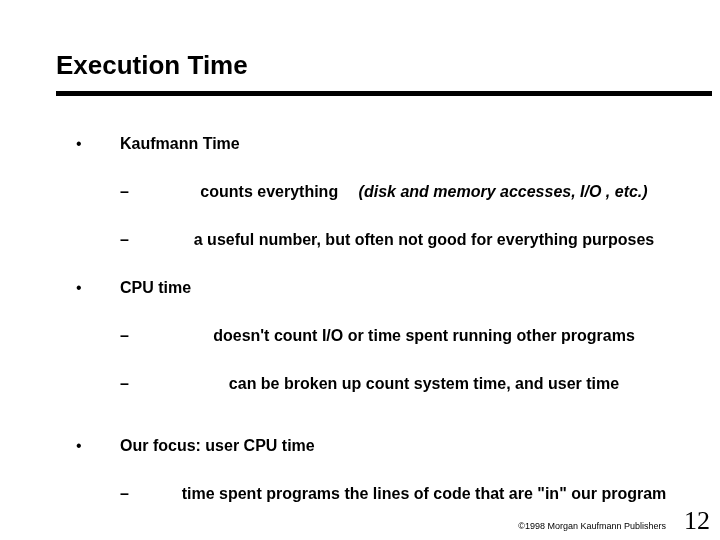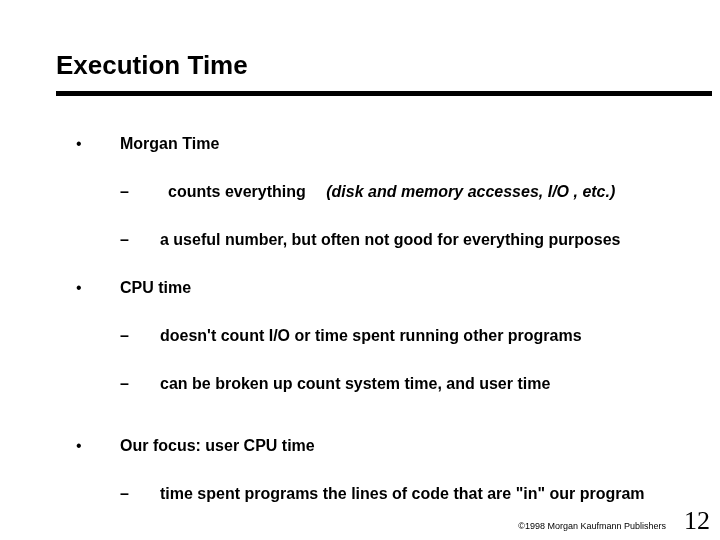--- a/index.html
+++ b/index.html
@@ -44,20 +44,21 @@
     display: flex;
     margin-left: 48px;
   }
   .lvl2 .dash {
     width: 24px;
     flex: 0 0 24px;
     font-weight: bold;
   }
   .lvl2 .text {
     flex: 1;
+    text-align: center;
   }
   .italic { font-style: italic; }
   .footer {
     position: absolute;
     bottom: 12px;
     right: 18px;
     display: flex;
     align-items: baseline;
     gap: 2px;
   }
@@ -77,21 +78,21 @@
 <div class="slide">
 
   <div class="title">Execution Time</div>
   <hr class="rule">
 
   <div class="content">
 
     <div class="group">
       <div class="lvl1">
         <div class="bullet">•</div>
-        <div class="text">Morgan Time</div>
+        <div class="text">Kaufmann Time</div>
       </div>
       <div class="lvl2">
         <div class="dash">–</div>
         <div class="text">
           <span>counts everything  </span><span class="italic">(disk and memory accesses, I/O , etc.)</span>
         </div>
       </div>
       <div class="lvl2">
         <div class="dash">–</div>
         <div class="text">a useful number, but often not good for everything purposes</div>

